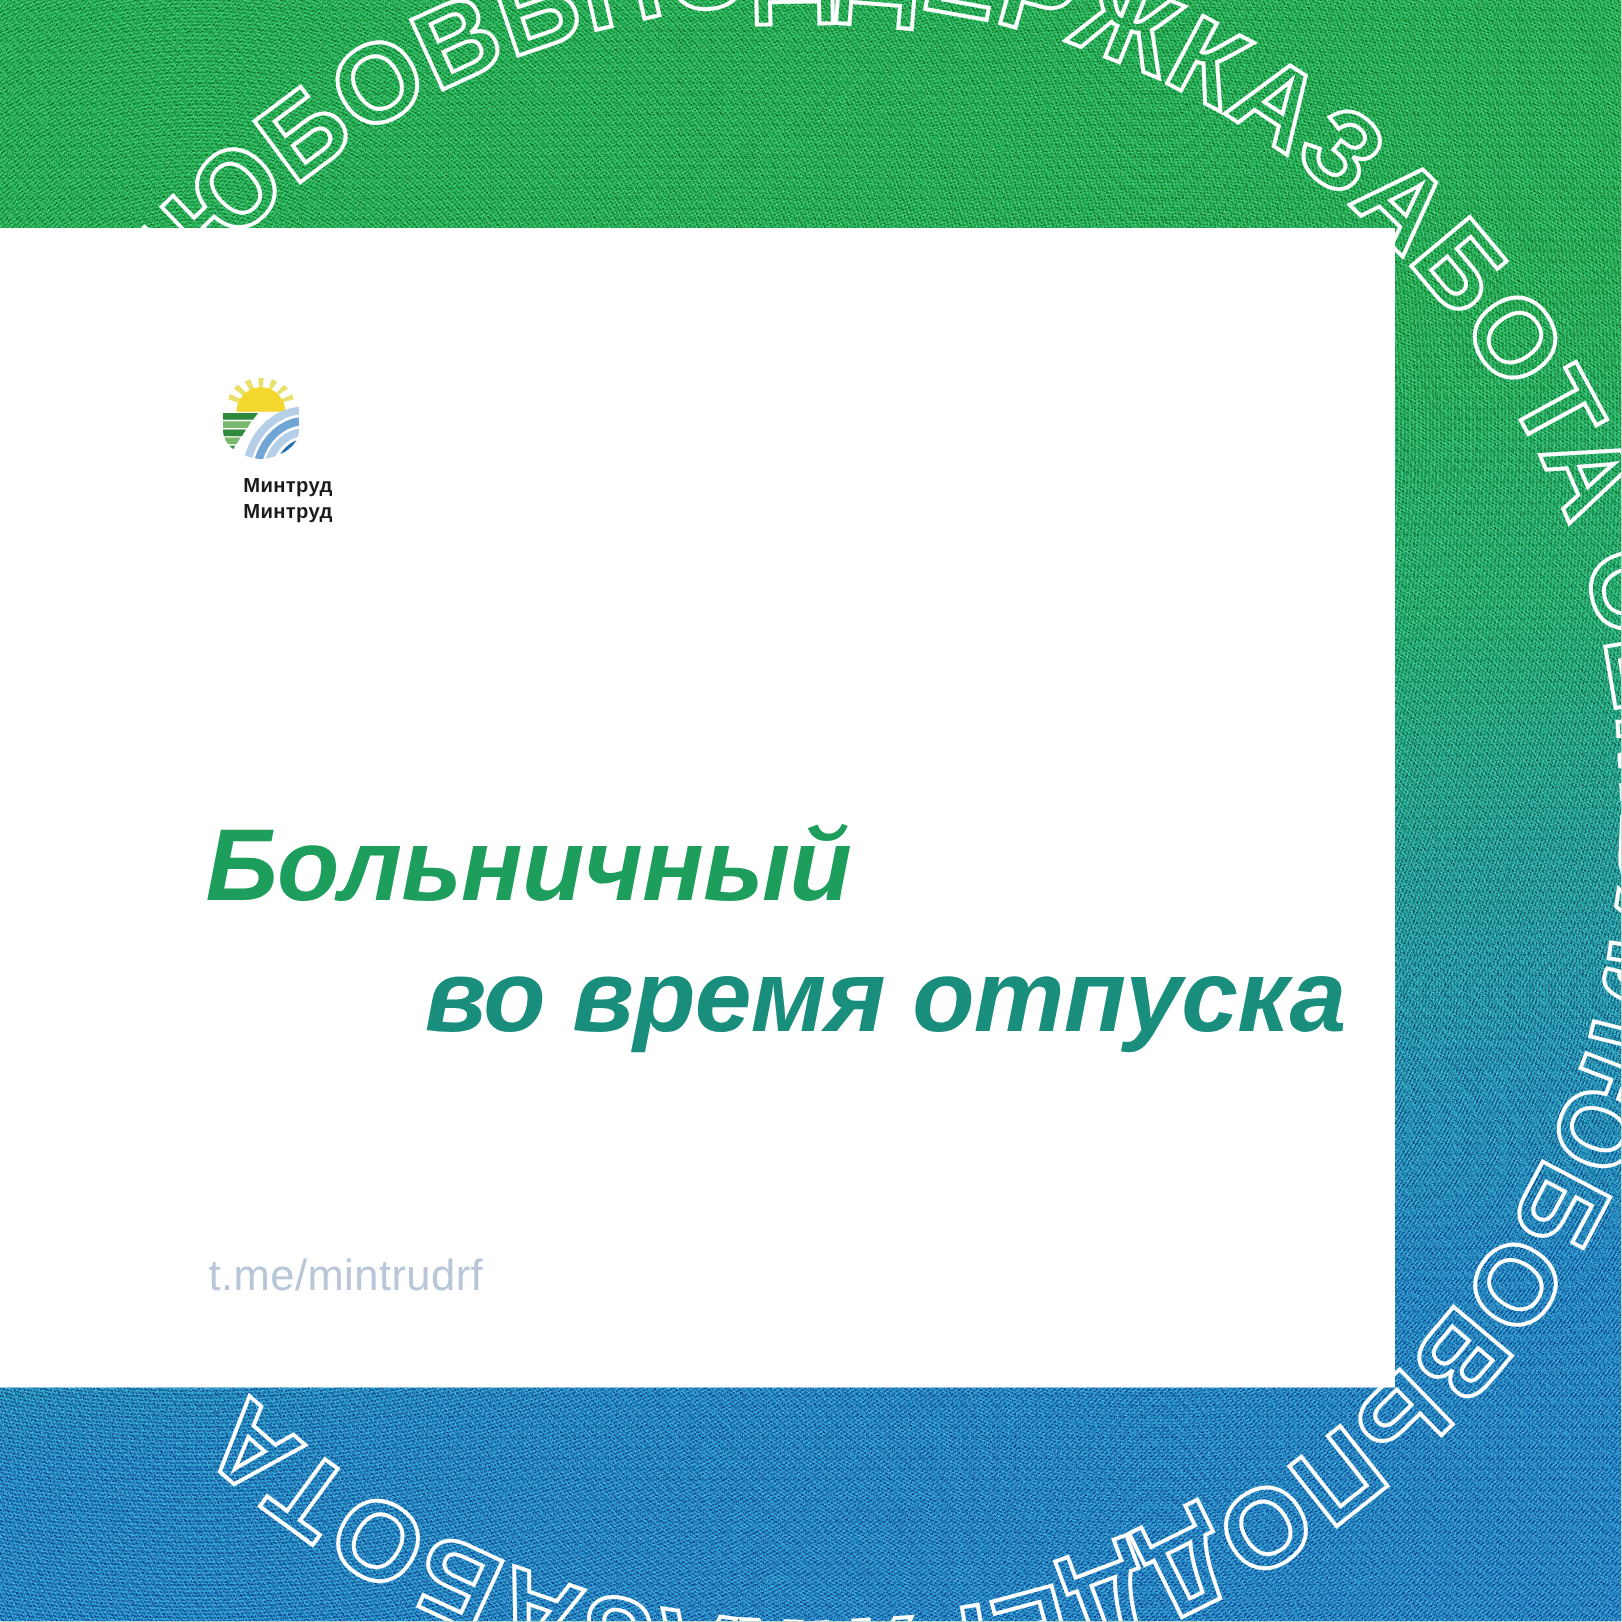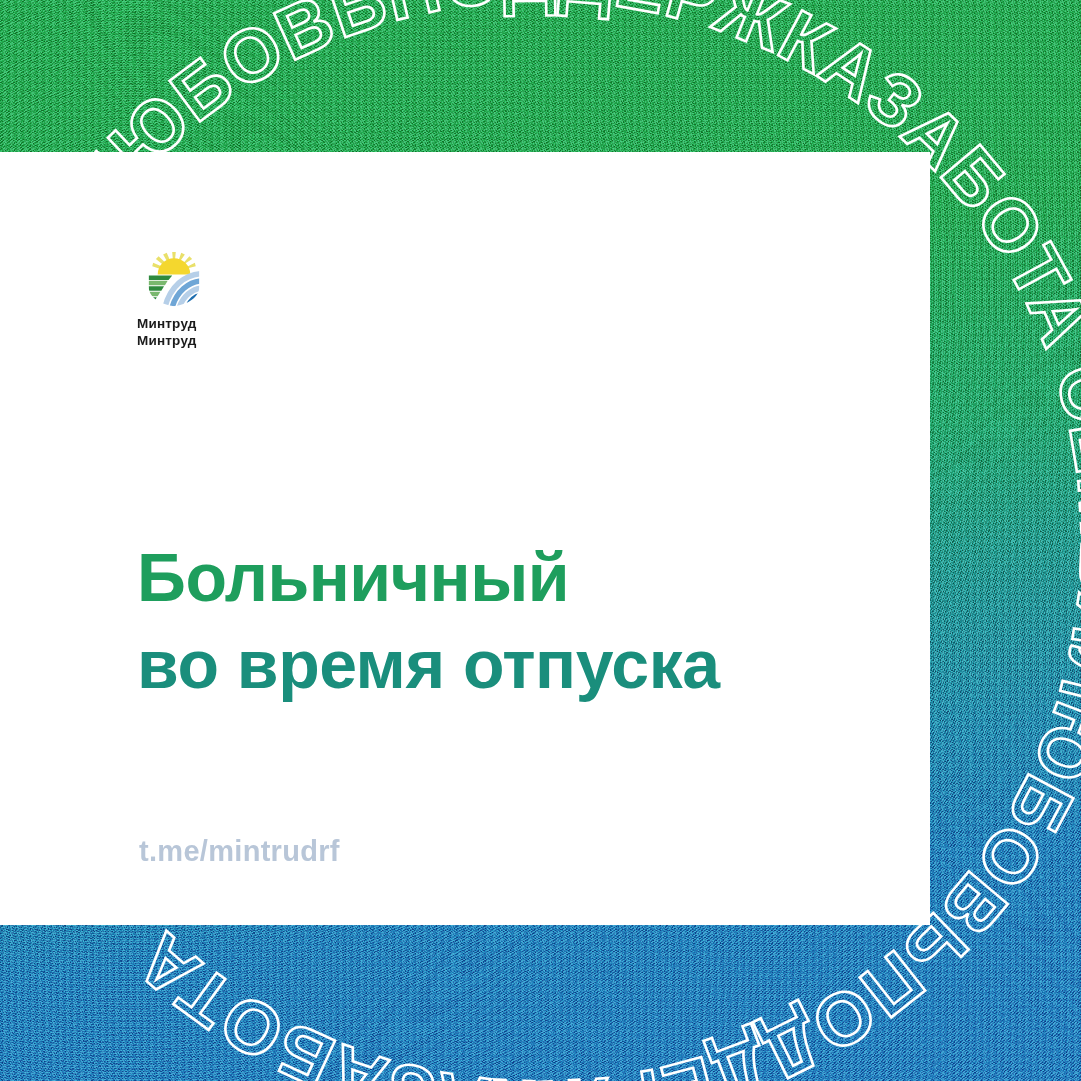--- a/index.html
+++ b/index.html
@@ -95,50 +95,51 @@
   }
   .logo-mark {
     width: 58px;
     height: 58px;
     display: block;
     margin-left: 8px;
   }
   .logo-caption {
     margin-top: 8px;
     width: 110px;
-    text-align: left;
+    text-align: center;
     font-size: 13.5px;
     line-height: 1.25;
     font-weight: 700;
     color: #1b1b1b;
     letter-spacing: .2px;
   }
   .logo-caption span { display: block; }
 
   
   .headline {
     position: absolute;
     left: 137px;
     top: 488px;
     width: 760px;
     font-weight: 700;
     font-size: 68px;
     line-height: 1.28;
     letter-spacing: -0.5px;
+    font-style: italic;
   }
   .headline .l1 { display: block; color: #1e9e5d; }
-  .headline .l2 { display: block; color: #1a8e7c; }
+  .headline .l2 { display: block; color: #1a8e7c; text-align: right; }
 
   
   .url {
     position: absolute;
     left: 139px;
     top: 835px;
     font-size: 29px;
-    font-weight: 700;
+    font-weight: 400;
     color: #b8c6d8;
     letter-spacing: .3px;
   }
 </style>
 </head>
 <body>
 
 <div id="poster">
 
   <div class="bg-gradient"></div>

